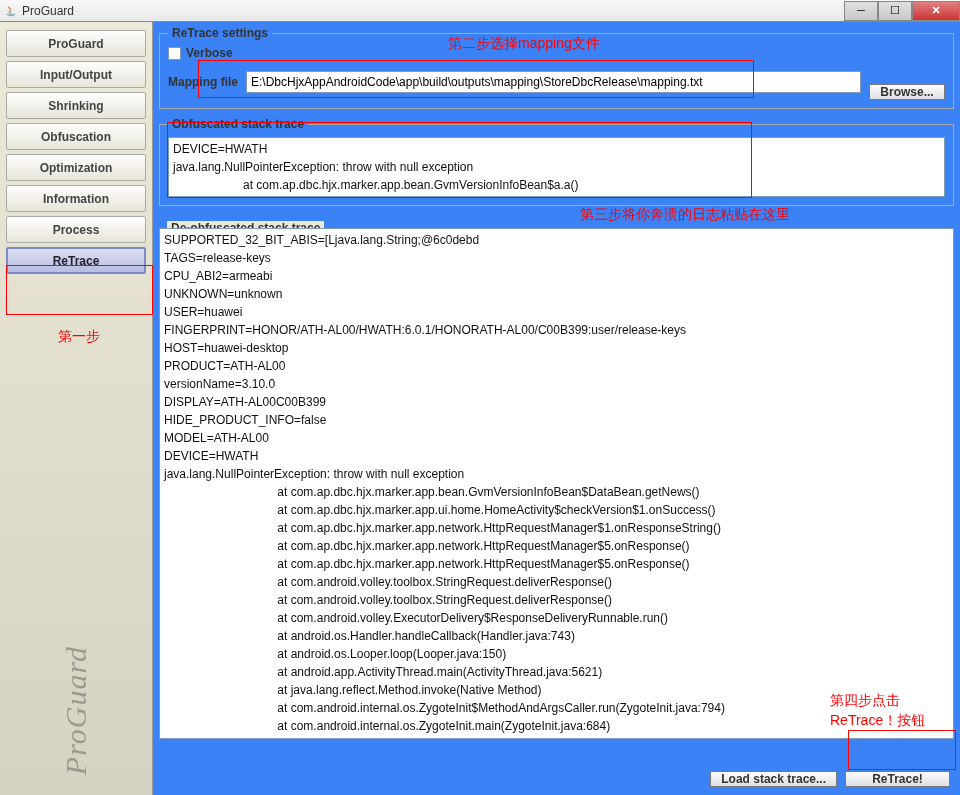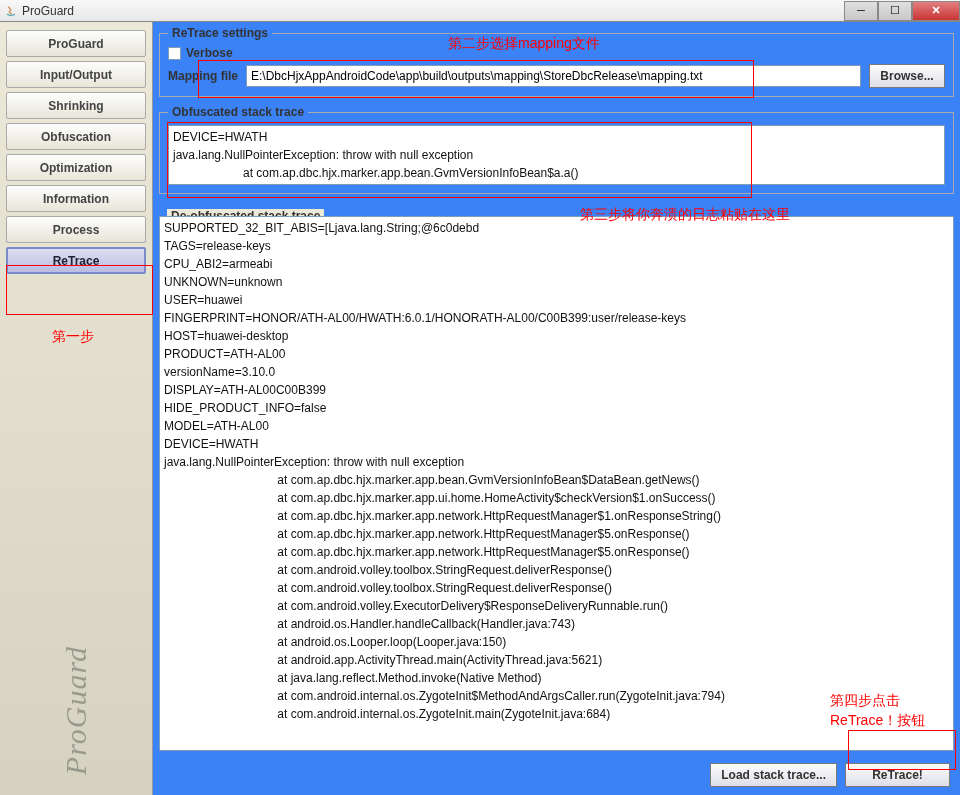--- a/index.html
+++ b/index.html
@@ -22,21 +22,21 @@
     .main { flex: 1; display: flex; flex-direction: column; background: #3b82f6; }
     
     fieldset { border: 1px solid #aaa; margin: 4px 6px; padding: 6px 8px 8px 8px; font-size: 12px; position: relative; }
     legend { font-size: 12px; font-weight: bold; color: #333; padding: 0 4px; }
     
     .row { display: flex; align-items: center; margin-top: 4px; gap: 8px; }
     .row-label { color: #333; font-size: 12px; font-weight: bold; }
     
     .input-field { flex: 1; height: 22px; border: 1px solid #7f9db9; background: #fff; font-size: 12px; padding: 2px 4px; }
     
-    .btn { min-width: 76px; height: 24px; background: linear-gradient(#fdfdfd, #dedfe7); border: 1px solid #7a7a7a; border-radius: 0; font-size: 12px; font-weight: bold; color: #333; cursor: pointer; padding: 0 10px; }
+    .btn { min-width: 76px; height: 16px; background: linear-gradient(#fdfdfd, #dedfe7); border: 1px solid #7a7a7a; border-radius: 0; font-size: 12px; font-weight: bold; color: #333; cursor: pointer; padding: 0 10px; margin-top: 20px; }
     
     .checkbox-row { display: flex; align-items: center; gap: 5px; }
     .checkbox { width: 13px; height: 13px; border: 1px solid #7f9db9; background: #fff; }
     
     .trace-area { background: #fff; border: 1px solid #7f9db9; font-family: Arial, sans-serif; font-size: 12px; color: #111; padding: 2px 4px; overflow-y: scroll; line-height: 1.5; white-space: nowrap; }
     .obfuscated-area { height: 60px; }
     .deob-wrapper { flex: 1; display: flex; flex-direction: column; margin: 4px 6px; }
     .deob-area { flex: 1; }
     
     .deob-legend { font-size: 12px; font-weight: bold; color: #333; padding: 0 4px; position: relative; top: 7px; background: #ece9d8; margin-left: 8px; display: inline-block; text-decoration: line-through; text-decoration-color: rgba(170,170,170,0.7); }
@@ -153,21 +153,21 @@
     </div>
 
     <div class="button-bar">
       <button class="btn">Load stack trace...</button>
       <button class="btn">ReTrace!</button>
     </div>
   </div>
 </div>
 
 <div class="red-box" style="left:6px; top:265px; width:147px; height:50px;"></div>
-<div class="annotation" style="left:52px; top:328px;">第一步</div>
+<div class="annotation" style="left:58px; top:328px;">第一步</div>
 
 <div class="red-box" style="left:198px; top:60px; width:556px; height:38px;"></div>
 <div class="annotation" style="left:448px; top:35px;">第二步选择mapping文件</div>
 
 <div class="red-box" style="left:167px; top:122px; width:585px; height:76px;"></div>
 <div class="annotation" style="left:580px; top:206px;">第三步将你奔溃的日志粘贴在这里</div>
 
 <div class="red-box" style="left:848px; top:730px; width:108px; height:40px;"></div>
 <div class="annotation" style="left:830px; top:692px;">第四步点击</div>
 <div class="annotation" style="left:830px; top:712px;">ReTrace！按钮</div>

